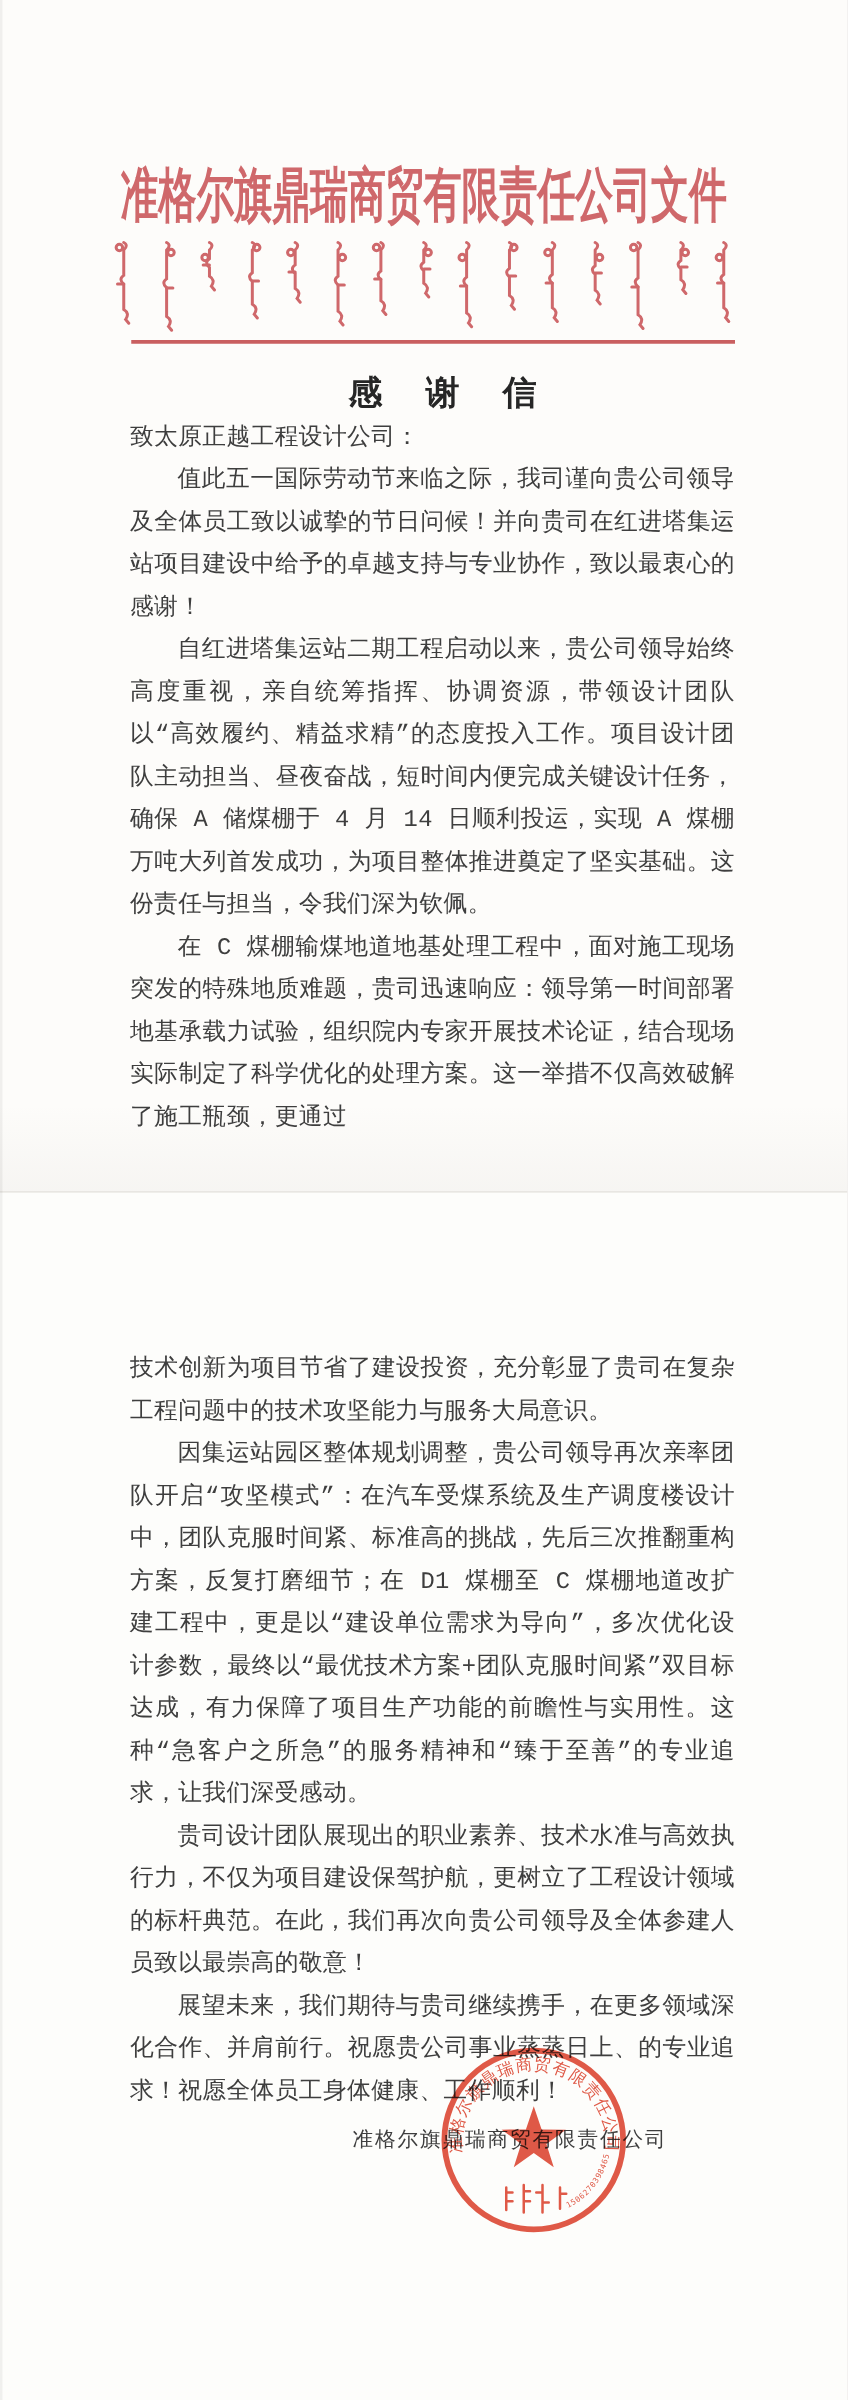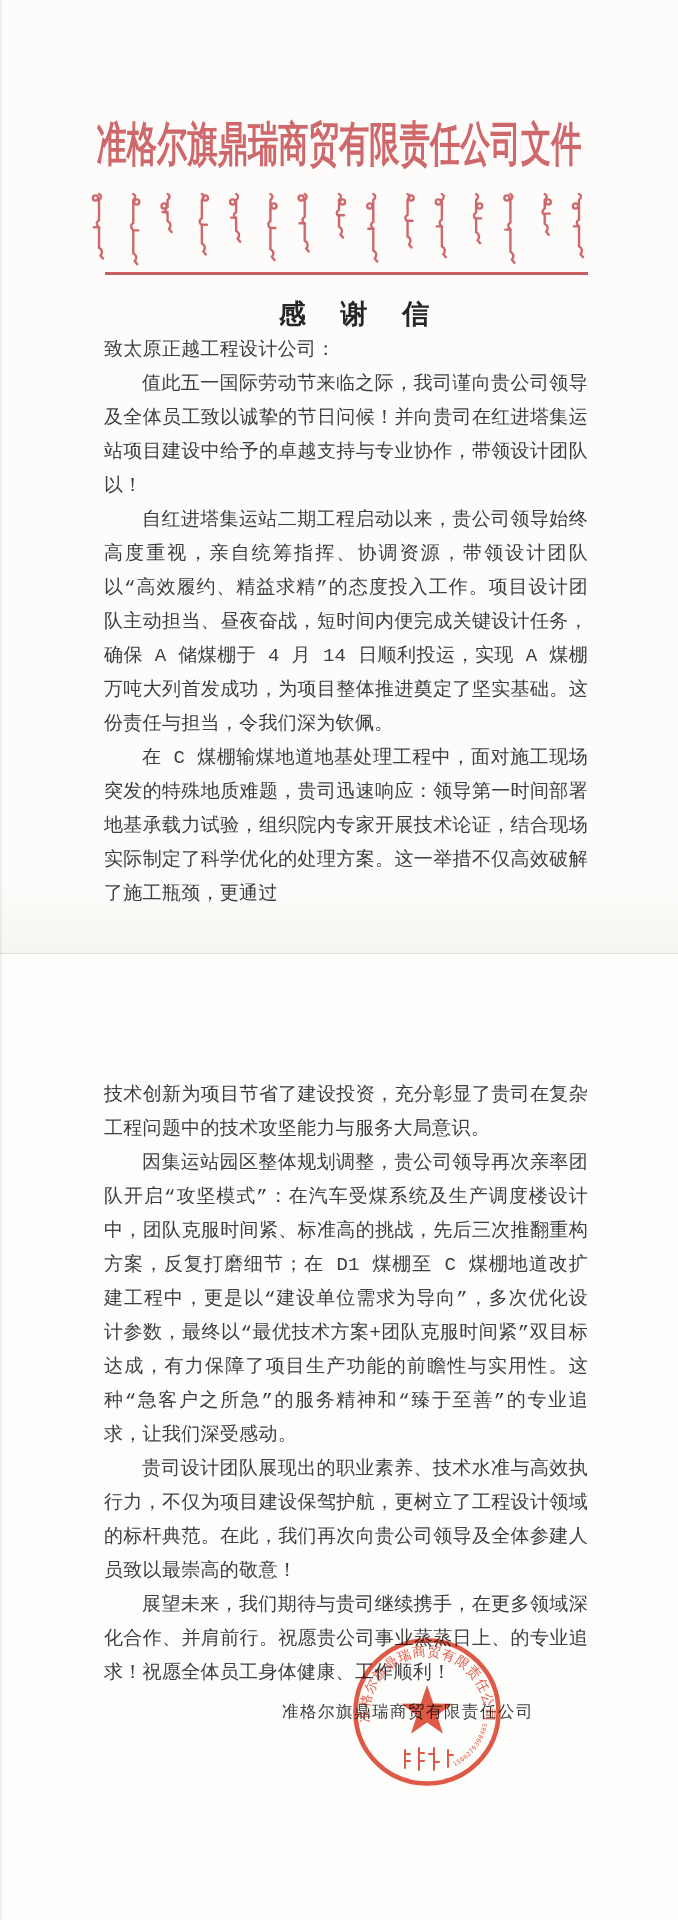--- a/index.html
+++ b/index.html
@@ -15,21 +15,21 @@
   .page1{top:0;height:953px;background:#fdfcfa;}
   .page1::after{
     content:"";position:absolute;left:0;right:0;bottom:0;height:70px;
     background:linear-gradient(to bottom,rgba(0,0,0,0),rgba(120,115,105,0.05));
   }
   .page2{top:954px;height:966px;background:#fdfdfb;}
   .page-divider{position:absolute;left:0;top:953px;width:678px;height:1px;background:#e2dfda;}
   .edge{position:absolute;left:0;top:0;bottom:0;width:2px;background:rgba(0,0,0,0.05);}
 
   .org-title{
-    position:absolute;top:112px;left:0;width:678px;height:64px;
+    position:absolute;top:124px;left:0;width:678px;height:64px;
     display:flex;align-items:center;justify-content:center;
   }
   .org-title span{
     font-size:47px;font-weight:bold;white-space:nowrap;
     transform:scaleX(0.645);transform-origin:center;
     letter-spacing:0px;
   }
   .mongolian{position:absolute;top:190px;left:89px;width:500px;height:80px;}
   .header-rule{position:absolute;top:272px;left:105px;width:483px;height:3px;}
 
@@ -151,21 +151,21 @@
         <path d="M 490 36.400000000000006 h -5"></path>
       </g>
     </svg>
 
   <div class="header-rule" style="background: rgb(201, 95, 96);"></div>
 
   <div class="letter-title">感 谢 信</div>
 
   <div class="bodycol col-p1">
     <p class="salutation">致太原正越工程设计公司：</p>
-    <p>值此五一国际劳动节来临之际，我司谨向贵公司领导及全体员工致以诚挚的节日问候！并向贵司在红进塔集运站项目建设中给予的卓越支持与专业协作，带领设计团队以！</p>
+    <p>值此五一国际劳动节来临之际，我司谨向贵公司领导及全体员工致以诚挚的节日问候！并向贵司在红进塔集运站项目建设中给予的卓越支持与专业协作，致以最衷心的感谢！</p>
     <p>自红进塔集运站二期工程启动以来，贵公司领导始终高度重视，亲自统筹指挥、协调资源，带领设计团队以“高效履约、精益求精”的态度投入工作。项目设计团队主动担当、昼夜奋战，短时间内便完成关键设计任务，确保 A 储煤棚于 4 月 14 日顺利投运，实现 A 煤棚万吨大列首发成功，为项目整体推进奠定了坚实基础。这份责任与担当，令我们深为钦佩。</p>
     <p>在 C 煤棚输煤地道地基处理工程中，面对施工现场突发的特殊地质难题，贵司迅速响应：领导第一时间部署地基承载力试验，组织院内专家开展技术论证，结合现场实际制定了科学优化的处理方案。这一举措不仅高效破解了施工瓶颈，更通过</p>
   </div>
 
   <div class="bodycol col-p2">
     <p class="cont">技术创新为项目节省了建设投资，充分彰显了贵司在复杂工程问题中的技术攻坚能力与服务大局意识。</p>
     <p>因集运站园区整体规划调整，贵公司领导再次亲率团队开启“攻坚模式”：在汽车受煤系统及生产调度楼设计中，团队克服时间紧、标准高的挑战，先后三次推翻重构方案，反复打磨细节；在 D1 煤棚至 C 煤棚地道改扩建工程中，更是以“建设单位需求为导向”，多次优化设计参数，最终以“最优技术方案+团队克服时间紧”双目标达成，有力保障了项目生产功能的前瞻性与实用性。这种“急客户之所急”的服务精神和“臻于至善”的专业追求，让我们深受感动。</p>
     <p>贵司设计团队展现出的职业素养、技术水准与高效执行力，不仅为项目建设保驾护航，更树立了工程设计领域的标杆典范。在此，我们再次向贵公司领导及全体参建人员致以最崇高的敬意！</p>
     <p>展望未来，我们期待与贵司继续携手，在更多领域深化合作、并肩前行。祝愿贵公司事业蒸蒸日上、的专业追求！祝愿全体员工身体健康、工作顺利！</p>
   </div>

